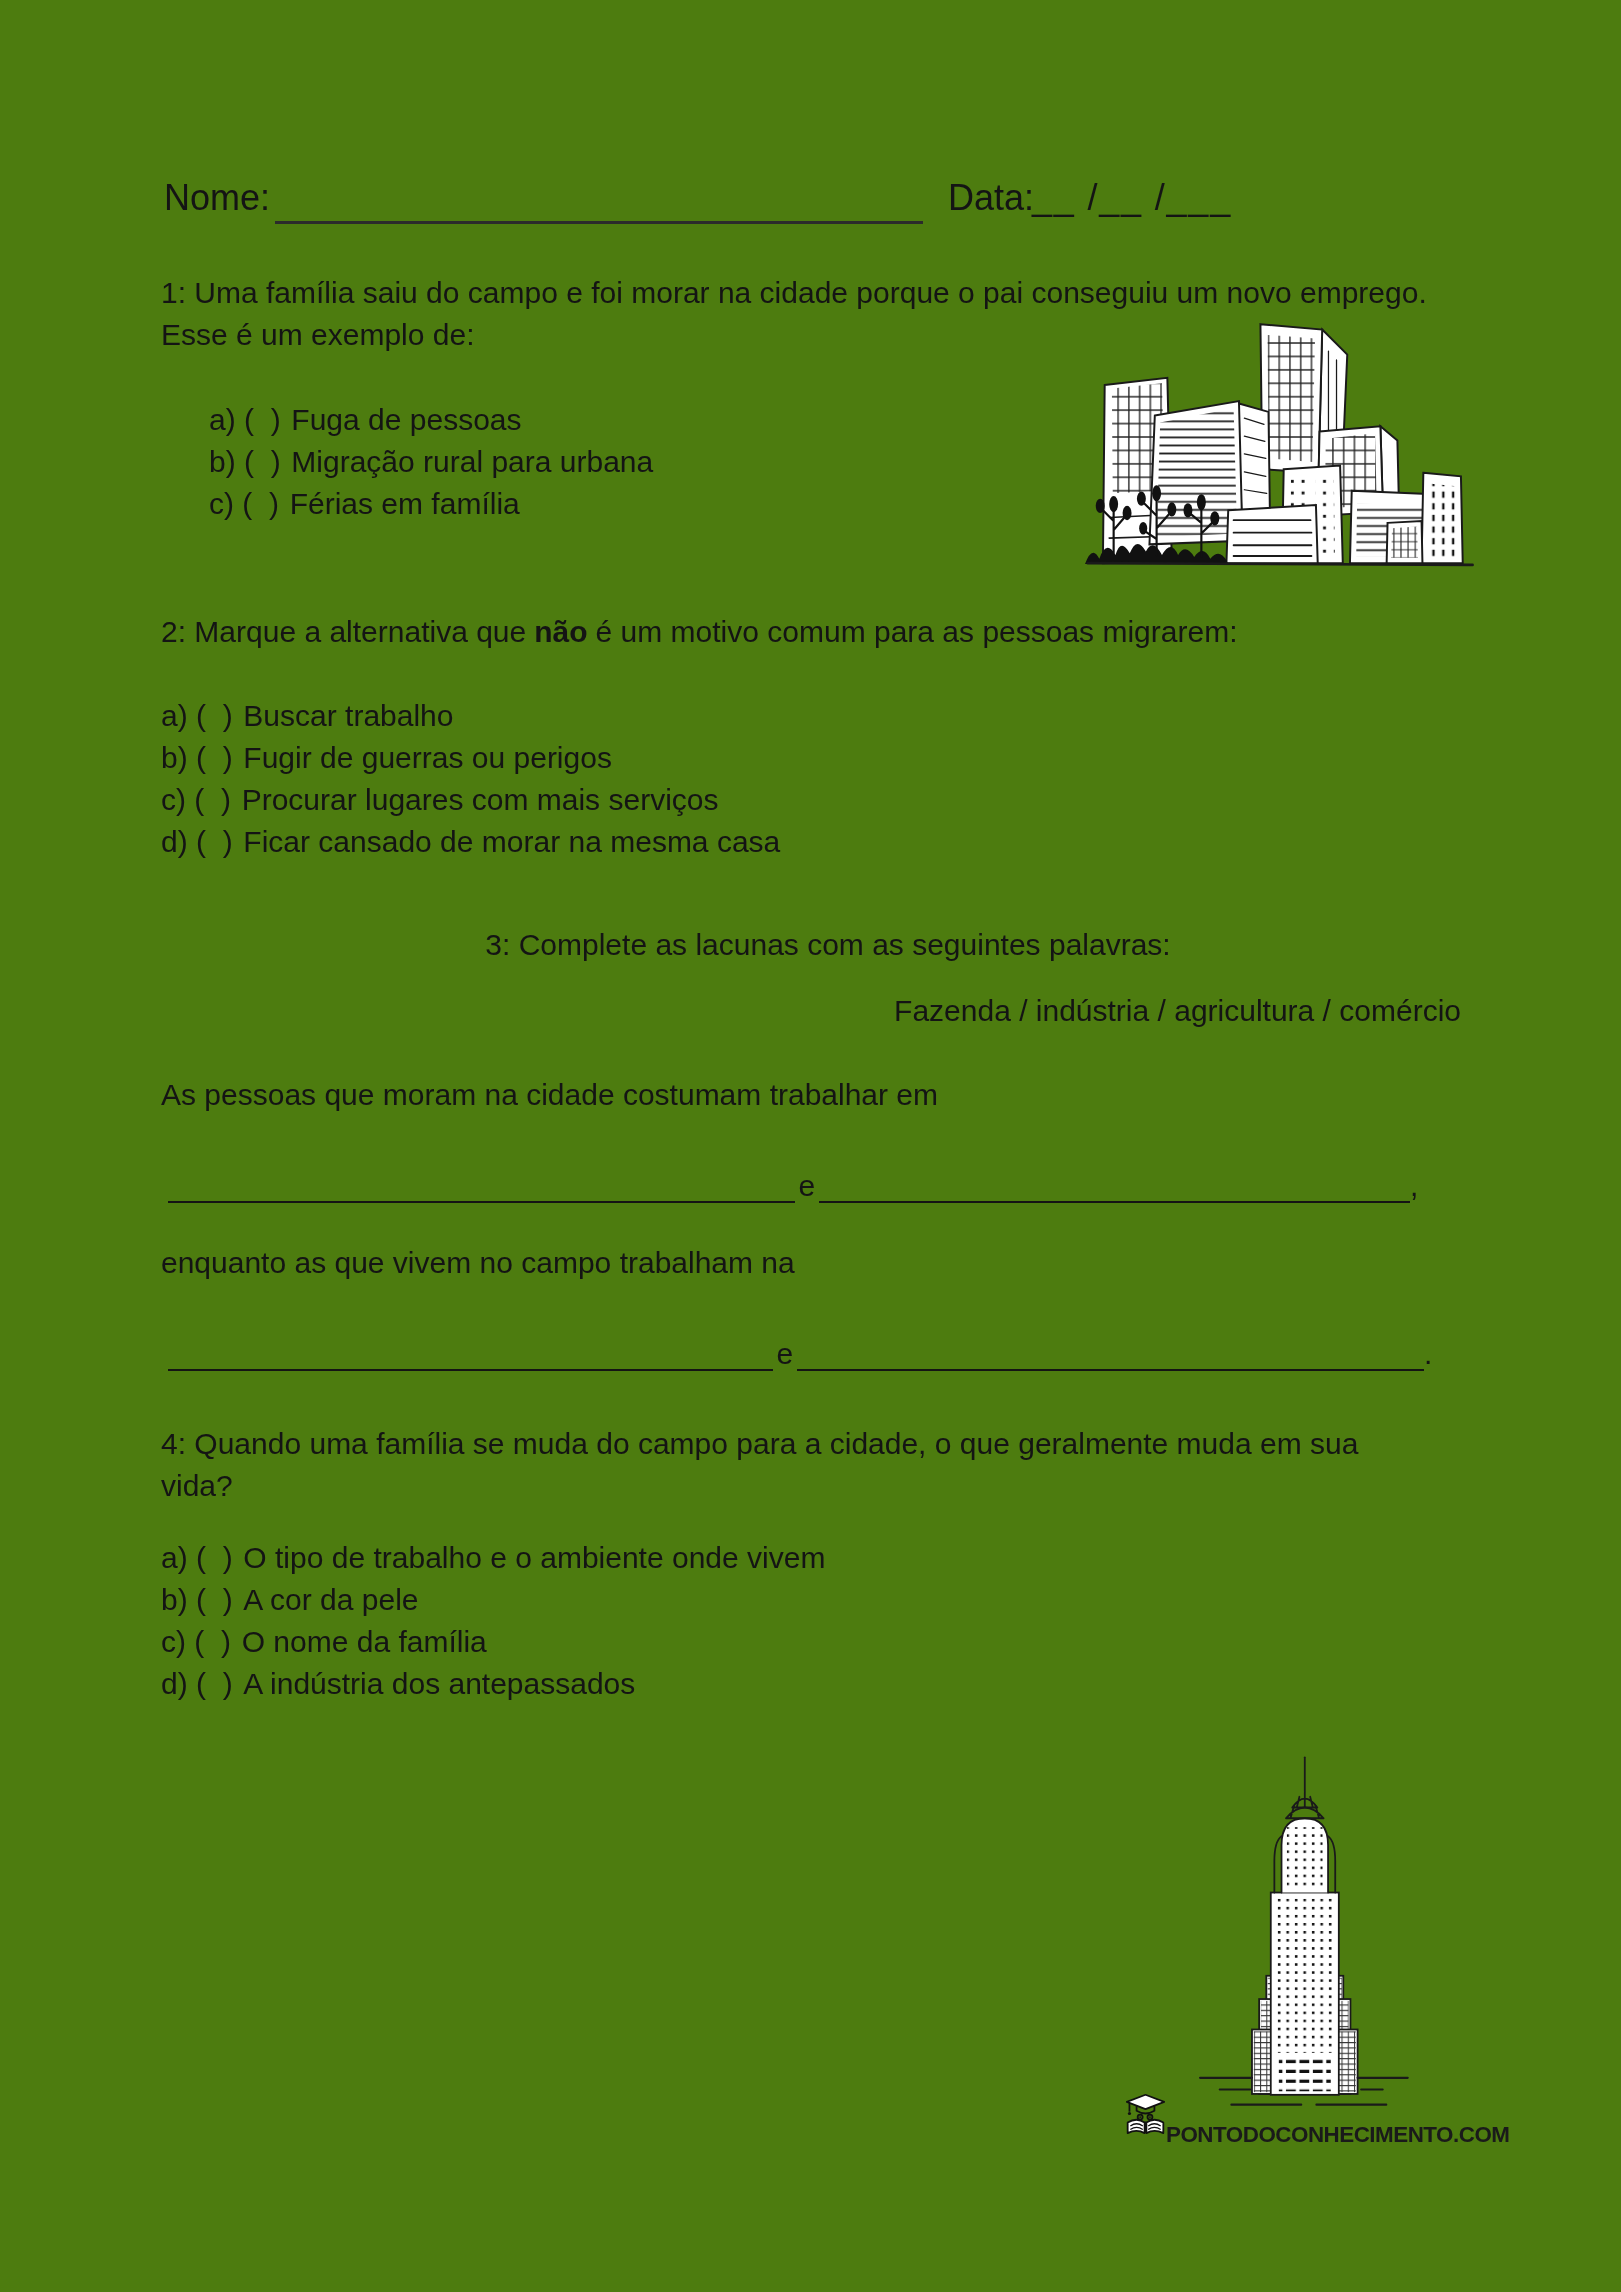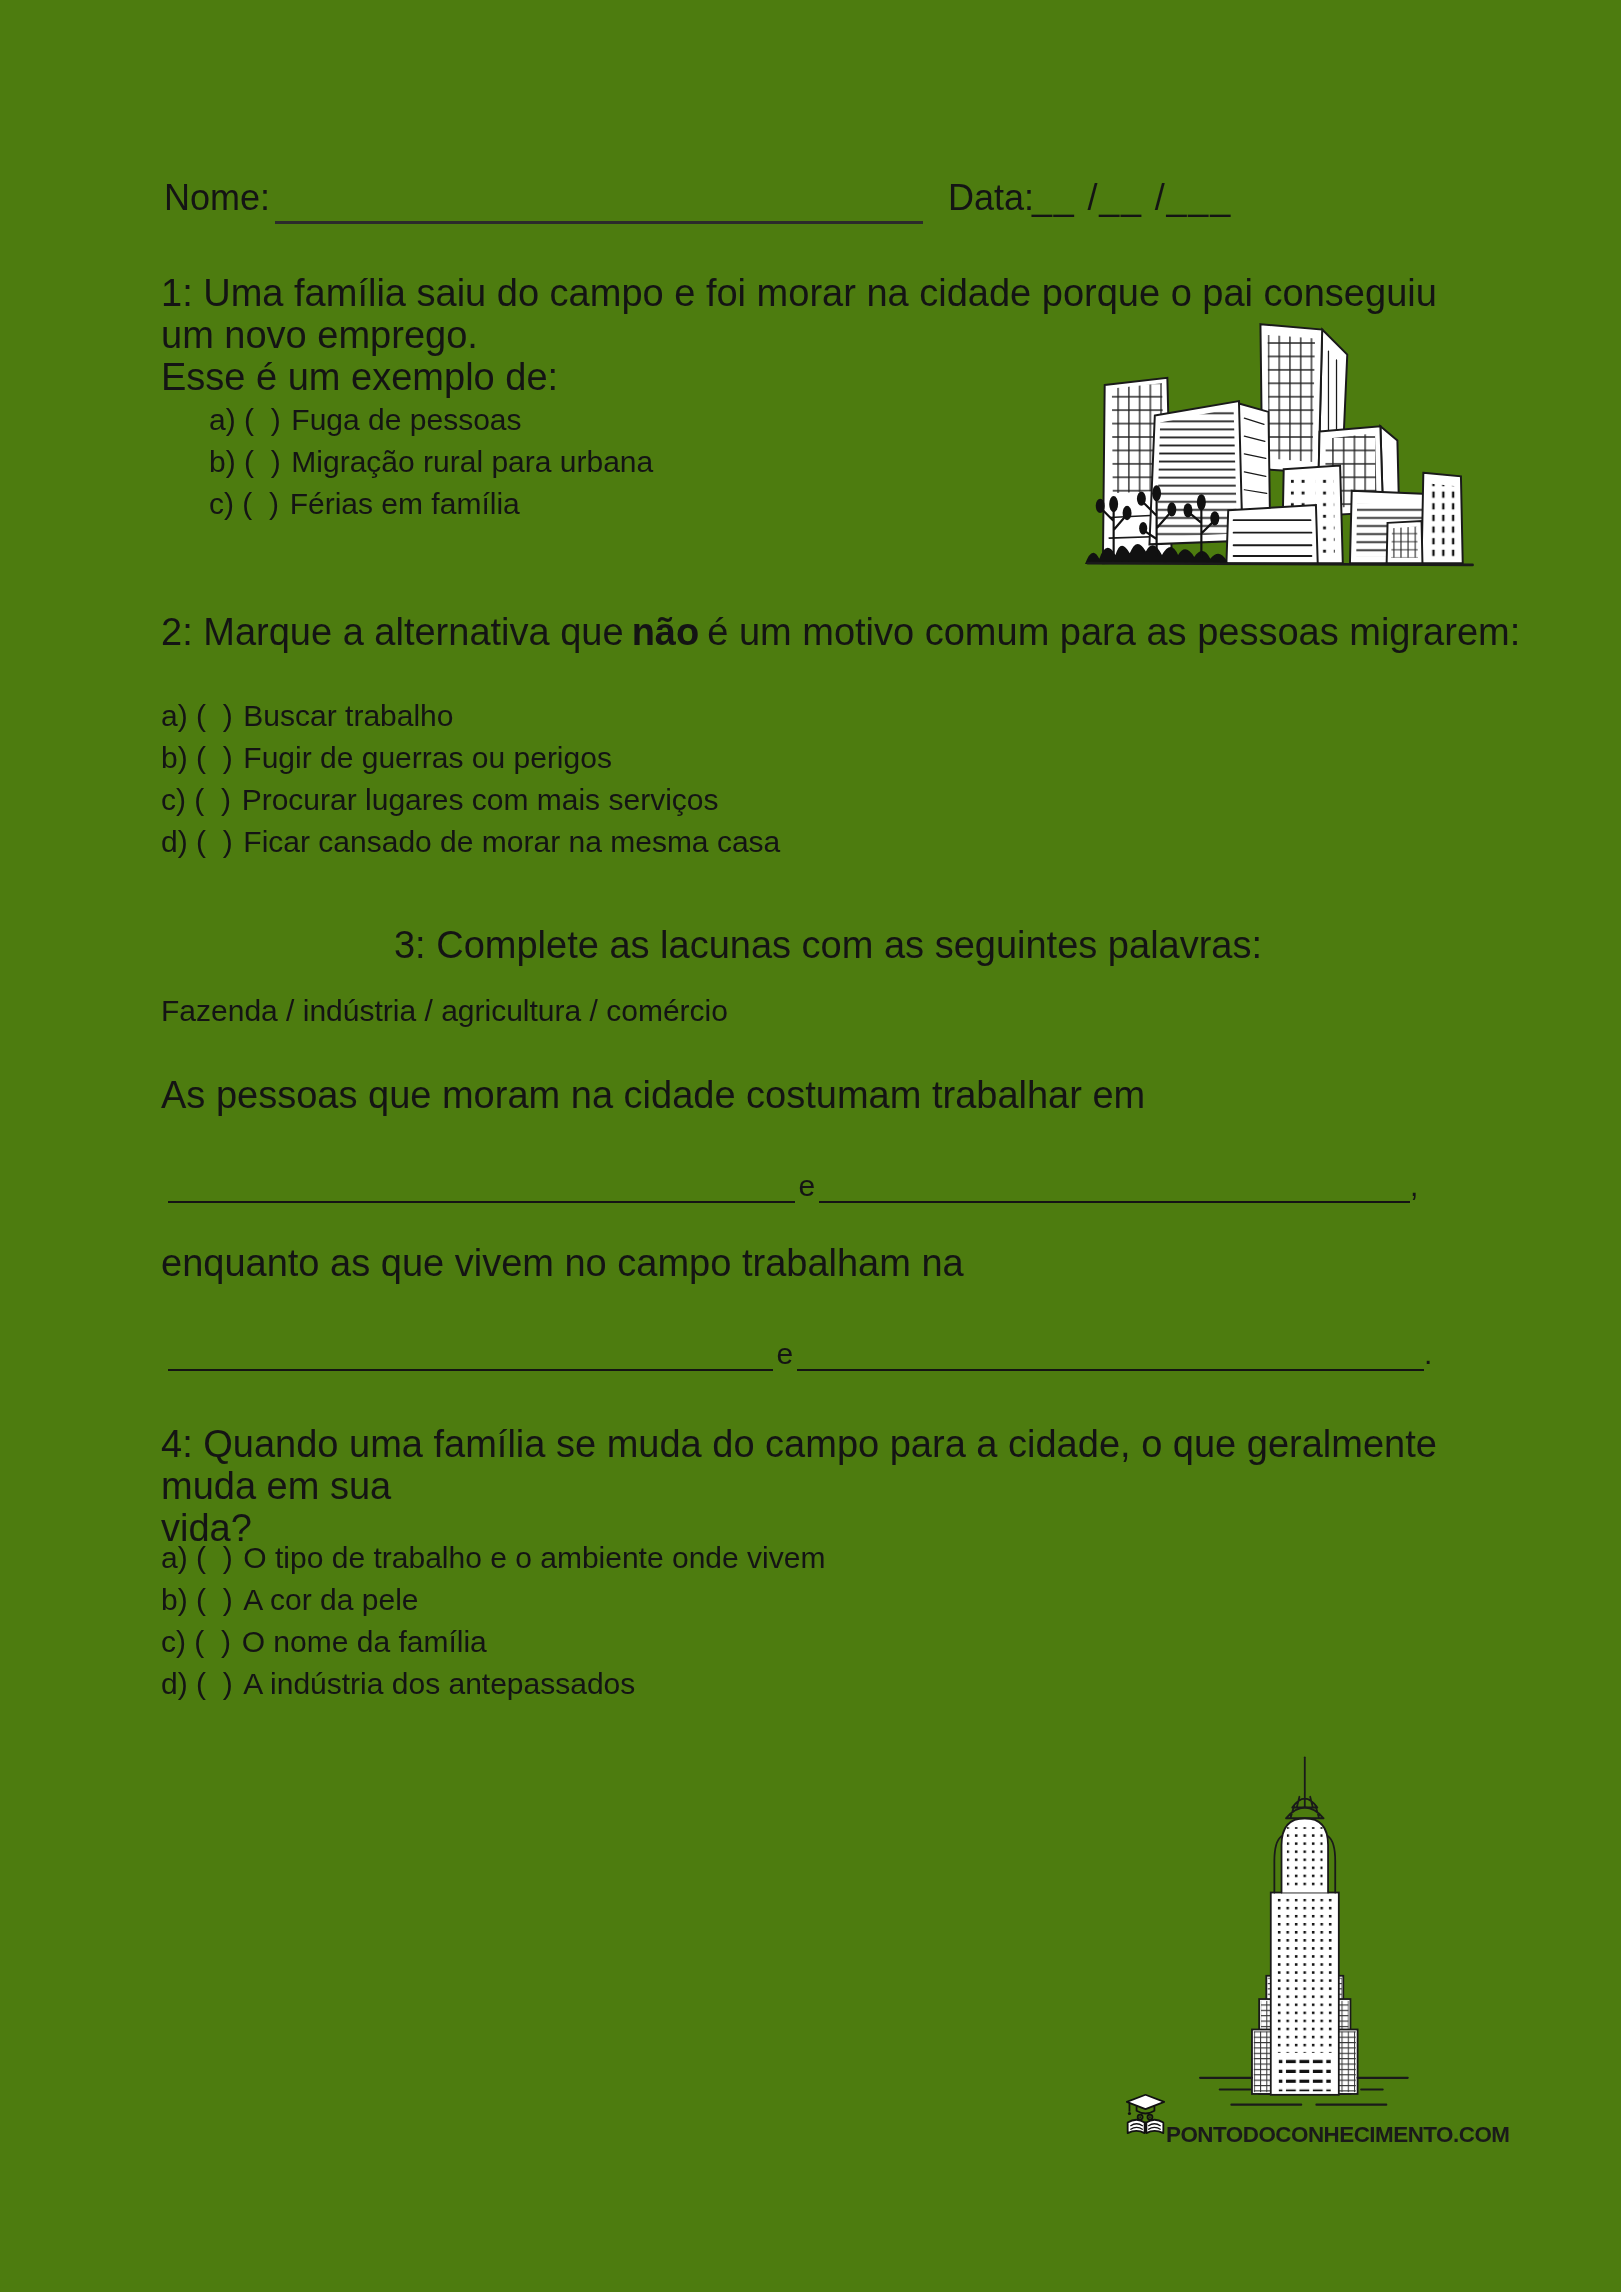--- a/index.html
+++ b/index.html
@@ -1,25 +1,25 @@
 <!DOCTYPE html>
 <html lang="pt" style="font-size:14.3px"><head>
 <meta charset="utf-8">
 <style>
   html,body{margin:0;padding:0;background:#fff;}
   .page{position:relative;width:1621px;height:2293px;background:#4d7c0f;overflow:hidden;
         font-family:"Liberation Sans",sans-serif;color:#141414;}
   .abs{position:absolute;}
-  .body-text{font-size:38px;line-height:42px;}
+  .body-text{font-size:30px;line-height:42px;}
   .header-text{font-size:36px;line-height:43px;}
   .rule{position:absolute;height:0;border-top:3.6px solid #2b2b2b;}
   .opt-row{font-size:30px;line-height:42px;white-space:pre;}
   .opt-prefix{white-space:pre;margin-right:10.7px;}
   .bold{font-weight:bold;margin:0 8px;}
-  .word-bank{font-size:30px;line-height:42px;text-align:left;}
+  .word-bank{font-size:30px;line-height:42px;text-align:right;}
   .fill-row{position:absolute;display:flex;align-items:flex-end;height:42px;}
   .fill-seg{border-bottom:2.7px solid #141414;height:40px;flex:0 0 auto;}
   .conn{font-size:30px;padding:0 3.6px 0 3.6px;}
   .punct{font-size:30px;}
   .logo-text{font-size:22.4px;font-weight:bold;letter-spacing:-0.5px;color:#1a1a1a;}
   svg{display:block;}
 </style>
 </head>
 <body>
 

